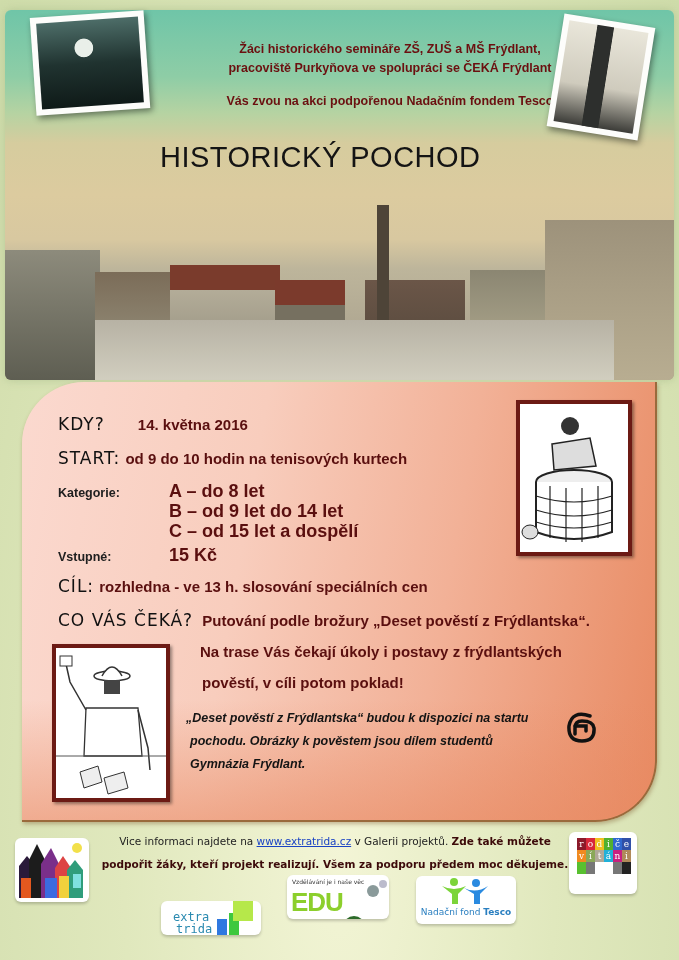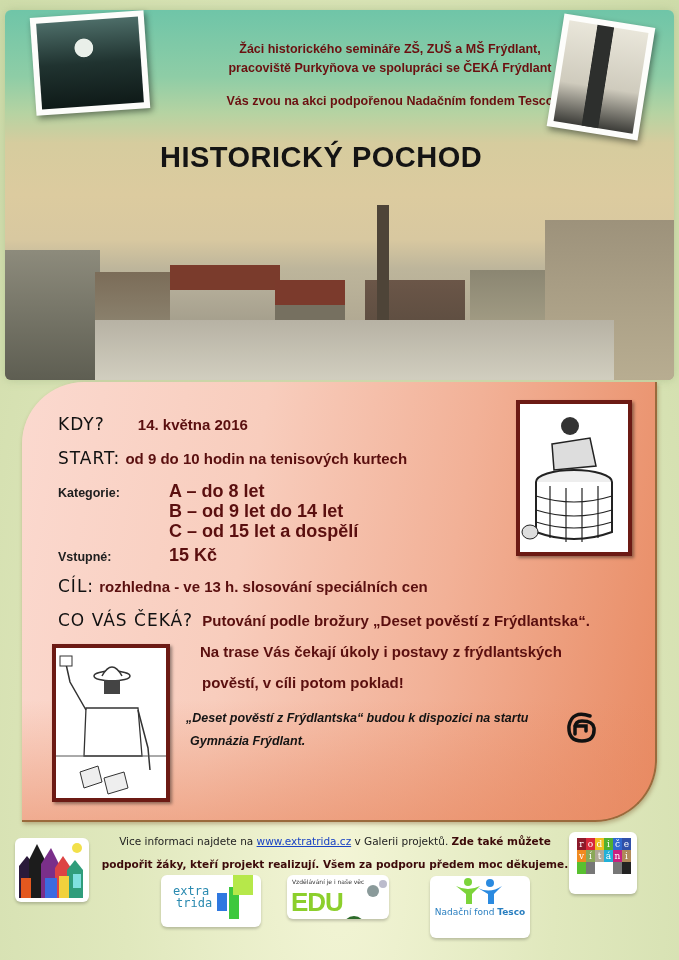--- a/index.html
+++ b/index.html
@@ -13,21 +13,21 @@
   
   .banner {
     position: absolute; left: 5px; top: 10px; width: 669px; height: 370px;
     border-radius: 6px; overflow: hidden;
     background: linear-gradient(180deg, #6fc5a8 0%, #8ecda6 18%, #b6d3a2 28%, #d6cc9e 36%, #dccb9f 50%, #d8c8a0 62%, #bdb59b 70%, #a49c8a 100%);
     box-shadow: 0 0 10px rgba(170,190,140,.7);
   }
   .banner-top-text { position: absolute; left: 200px; top: 30px; width: 370px; text-align: center;
     font-family: "Liberation Sans", sans-serif; font-weight: bold; color: #6b1010; font-size: 12.5px; line-height: 19px; }
   .banner-top-text .invite { margin-top: 14px; display: block; }
-  .title { position: absolute; left: 155px; top: 131px; font-family: "Liberation Sans", sans-serif; font-weight: bold;
+  .title { position: absolute; left: 155px; top: 131px; font-family: "Liberation Sans", sans-serif; font-weight: normal;
     font-size: 29px; color: #141414; letter-spacing: .5px; line-height: 33px; }
   .title .l2 { display: block; padding-left: 56px; }
 
   .postcard { position: absolute; background: #fdfdfb; padding: 6px; box-shadow: 2px 3px 6px rgba(0,0,0,.45); }
   .postcard-left { left: 33px; top: 14px; width: 114px; height: 98px; transform: rotate(-4deg); }
   .postcard-right { left: 555px; top: 20px; width: 92px; height: 114px; transform: rotate(9deg); }
   .postcard .pic { width: 100%; height: 100%; }
   .pic-castle { background: radial-gradient(circle at 45% 32%, #e9efe9 0 11%, transparent 12%),
       linear-gradient(180deg, #4d6d68 0%, #203330 50%, #0f1a18 100%); }
   .pic-tower { background: linear-gradient(90deg, transparent 35%, #2d2f2d 36% 56%, transparent 57%),
@@ -137,20 +137,21 @@
 </div>
 <div class="row" style="top:642px;left:200px;">
   <span class="val">Na trase Vás čekají úkoly i postavy z frýdlantských</span>
 </div>
 <div class="row" style="top:673px;left:202px;">
   <span class="val">pověstí, v cíli potom poklad!</span>
 </div>
 
 <div class="note">
   <span>„Deset pověstí z Frýdlantska“ budou k dispozici na startu</span>
+  <span class="n2">pochodu.  Obrázky k pověstem jsou dílem studentů</span>
   <span class="n3">Gymnázia Frýdlant.</span>
 </div>
 
 <div class="drawing drawing-well">
   <svg width="108" height="148" viewBox="0 0 108 148">
     <ellipse cx="54" cy="78" rx="38" ry="12" fill="#eee" stroke="#222" stroke-width="2"></ellipse>
     <path d="M16 78 L16 128 Q54 142 92 128 L92 78" fill="#fff" stroke="#222" stroke-width="2"></path>
     <g stroke="#222" stroke-width="1.2" fill="none">
       <path d="M16 92 Q54 104 92 92"></path>
         <path d="M16 106 Q54 118 92 106"></path>
@@ -199,39 +200,39 @@
     <path d="M26 60 L26 26 L36 10 L44 26 L44 60Z" fill="#7a2f8a"></path>
     <path d="M40 60 L40 30 L48 18 L56 30 L56 60Z" fill="#d44"></path>
     <path d="M52 60 L52 32 L60 22 L68 32 L68 60Z" fill="#2f9d7b"></path>
     <rect x="30" y="40" width="12" height="20" fill="#3b6be0"></rect>
     <rect x="44" y="38" width="10" height="22" fill="#f1d13c"></rect>
     <rect x="6" y="40" width="10" height="20" fill="#e4581f"></rect>
     <rect x="58" y="36" width="8" height="14" fill="#7fe0e0"></rect>
   </svg>
 </div>
 
-<div class="logo" style="left:161px;top:875px;width:100px;height:52px;">
+<div class="logo" style="left:161px;top:901px;width:100px;height:34px;">
   <div style="position:absolute;left:12px;top:10px;font-family:'DejaVu Sans Mono',monospace;color:#2a8ab0;font-size:12px;line-height:12px;">
     <span>extra</span><br>
     <span style="padding-left:3px;">trida</span>
   </div>
   <div style="position:absolute;left:56px;top:18px;width:10px;height:18px;background:#2f78e0;"></div>
   <div style="position:absolute;left:68px;top:12px;width:10px;height:32px;background:#3ec83e;"></div>
   <div style="position:absolute;left:72px;top:0;width:20px;height:20px;background:#b6e84a;"></div>
 </div>
 
 <div class="logo" style="left:287px;top:875px;width:102px;height:44px;">
   <div style="position:absolute;left:5px;top:3px;font-size:6px;color:#333;">Vzdělávání je i naše věc</div>
   <div style="position:absolute;left:4px;top:12px;font-family:'Liberation Sans',sans-serif;font-weight:bold;font-size:26px;color:#8ccf2c;letter-spacing:-1px;">EDU</div>
   <div style="position:absolute;left:56px;top:16px;width:22px;height:22px;border-radius:50%;background:#2d6b2a;color:#fff;font-style:italic;font-weight:bold;font-size:12px;text-align:center;line-height:22px;margin-top:25px;">in</div>
   <div style="position:absolute;left:80px;top:10px;width:12px;height:12px;border-radius:50%;background:#8a9a9a;"></div>
   <div style="position:absolute;left:92px;top:5px;width:8px;height:8px;border-radius:50%;background:#bbc;"></div>
 </div>
 
-<div class="logo" style="left:430px;top:876px;width:100px;height:62px;">
+<div class="logo" style="left:416px;top:876px;width:100px;height:48px;">
   <svg width="100" height="30" viewBox="0 0 100 30" style="position:absolute;left:0;top:0;">
     <circle cx="38" cy="6" r="4" fill="#7cd43a"></circle>
     <path d="M26 10 Q38 16 50 10 L42 18 L42 28 L36 28 L36 18 Z" fill="#7cd43a"></path>
     <circle cx="60" cy="7" r="4" fill="#2a8ae0"></circle>
     <path d="M48 12 Q60 18 72 10 L64 18 L64 28 L58 28 L58 18 Z" fill="#2a8ae0"></path>
   </svg>
   <div style="position:absolute;left:0;right:0;top:31px;text-align:center;font-size:9px;color:#2a7fc0;">
     <span>Nadační fond </span><b>Tesco</b>
   </div>
 </div>

